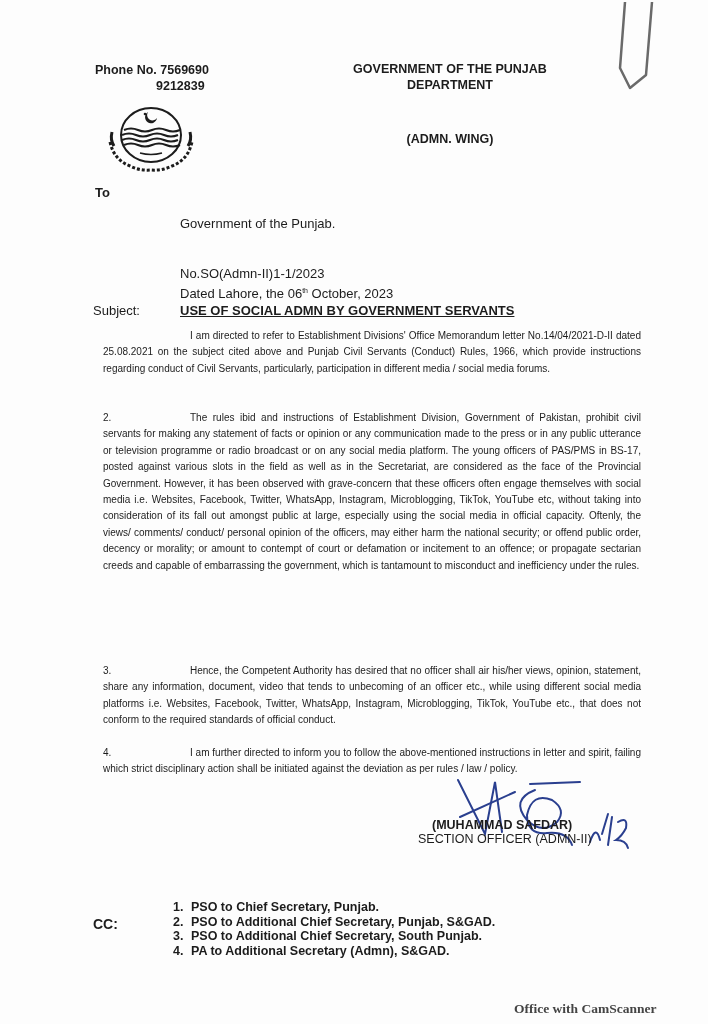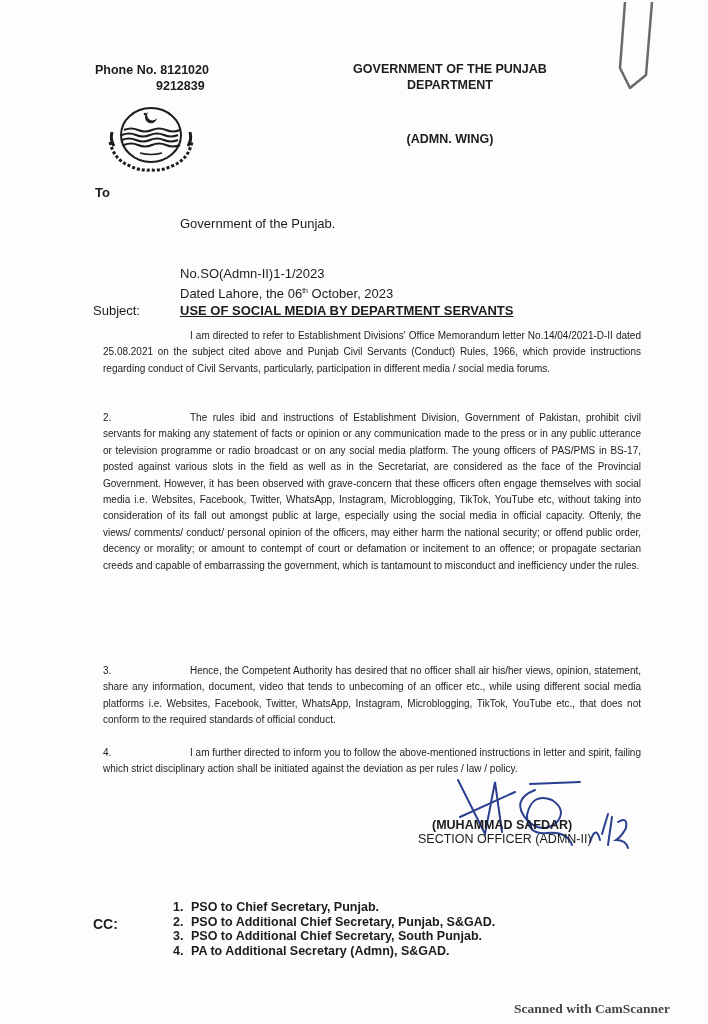--- a/index.html
+++ b/index.html
@@ -36,21 +36,21 @@
   .clip { left: 610px; top: 0px; width: 50px; height: 95px; }
 </style>
 </head>
 <body>
 
 <svg class="abs clip" viewBox="0 0 50 95">
   <path d="M15 2 L10 68 L20 88 L36 75 L42 2" fill="none" stroke="#6a6a6a" stroke-width="2.5" stroke-linejoin="round"></path>
 </svg>
 
 <div class="abs phone">
-  <div>Phone No. 8121020</div>
+  <div>Phone No. 7569690</div>
   <div class="l2">9212839</div>
 </div>
 
 <div class="abs gov">
   <div>GOVERNMENT OF THE PUNJAB</div>
   <div>DEPARTMENT</div>
 </div>
 <div class="abs wing">(ADMN. WING)</div>
 
 <svg class="abs logo" viewBox="0 0 94 70">
@@ -73,21 +73,21 @@
 <div class="abs addr">
   <div>Government of the Punjab.</div>
 </div>
 
 <div class="abs ref">
   <div>No.SO(Admn-II)1-1/2023</div>
   <div><span>Dated Lahore, the 06</span><sup>th</sup><span> October, 2023</span></div>
 </div>
 
 <div class="abs subj-label">Subject:</div>
-<div class="abs subj">USE OF SOCIAL MEDIA BY DEPARTMENT SERVANTS</div>
+<div class="abs subj">USE OF SOCIAL ADMN BY GOVERNMENT SERVANTS</div>
 
 <div class="abs body p1"><span class="indent"></span><span>I am directed to refer to Establishment Divisions' Office Memorandum letter No.14/04/2021-D-II dated 25.08.2021 on the subject cited above and Punjab Civil Servants (Conduct) Rules, 1966, which provide instructions regarding conduct of Civil Servants, particularly, participation in different media / social media forums.</span></div>
 
 <div class="abs body p2"><span class="num">2.</span><span>The rules ibid and instructions of Establishment Division, Government of Pakistan, prohibit civil servants for making any statement of facts or opinion or any communication made to the press or in any public utterance or television programme or radio broadcast or on any social media platform. The young officers of PAS/PMS in BS-17, posted against various slots in the field as well as in the Secretariat, are considered as the face of the Provincial Government. However, it has been observed with grave-concern that these officers often engage themselves with social media i.e. Websites, Facebook, Twitter, WhatsApp, Instagram, Microblogging, TikTok, YouTube etc, without taking into consideration of its fall out amongst public at large, especially using the social media in official capacity. Oftenly, the views/ comments/ conduct/ personal opinion of the officers, may either harm the national security; or offend public order, decency or morality; or amount to contempt of court or defamation or incitement to an offence; or propagate sectarian creeds and capable of embarrassing the government, which is tantamount to misconduct and inefficiency under the rules.</span></div>
 
 <div class="abs body p3"><span class="num">3.</span><span>Hence, the Competent Authority has desired that no officer shall air his/her views, opinion, statement, share any information, document, video that tends to unbecoming of an officer etc., while using different social media platforms i.e. Websites, Facebook, Twitter, WhatsApp, Instagram, Microblogging, TikTok, YouTube etc., that does not conform to the required standards of official conduct.</span></div>
 
 <div class="abs body p4"><span class="num">4.</span><span>I am further directed to inform you to follow the above-mentioned instructions in letter and spirit, failing which strict disciplinary action shall be initiated against the deviation as per rules / law / policy.</span></div>
 
 <svg class="abs sig" viewBox="0 0 200 90">
@@ -103,13 +103,13 @@
 <div class="abs sign-title">SECTION OFFICER (ADMN-II)</div>
 
 <div class="abs cc">CC:</div>
 <ul class="abs cc-list">
   <li><span class="n">1.</span><span>PSO to Chief Secretary, Punjab.</span></li>
   <li><span class="n">2.</span><span>PSO to Additional Chief Secretary, Punjab, S&amp;GAD.</span></li>
   <li><span class="n">3.</span><span>PSO to Additional Chief Secretary, South Punjab.</span></li>
   <li><span class="n">4.</span><span>PA to Additional Secretary (Admn), S&amp;GAD.</span></li>
 </ul>
 
-<div class="abs scanner">Scanned with CamScanner</div>
+<div class="abs scanner">Office with CamScanner</div>
 
 </body></html>

